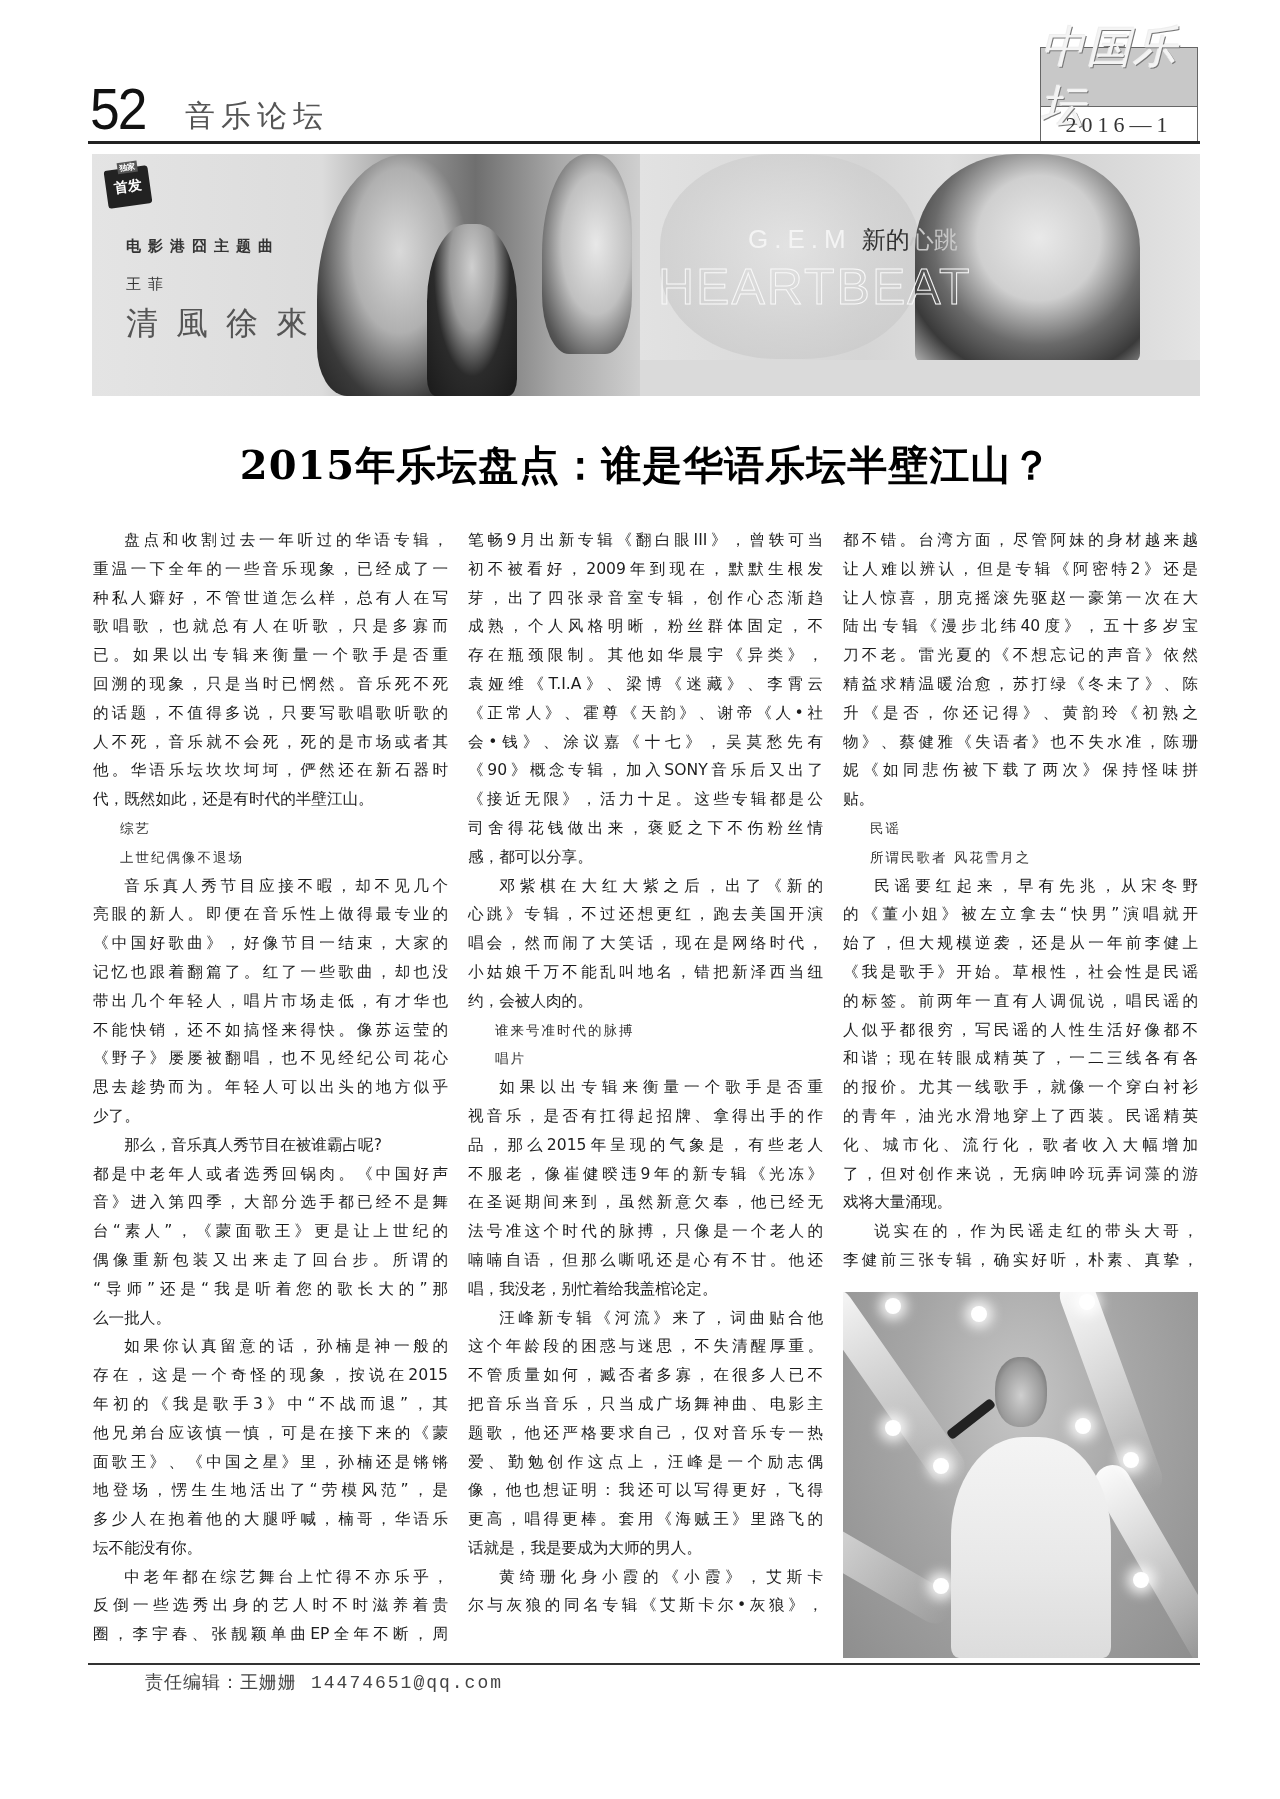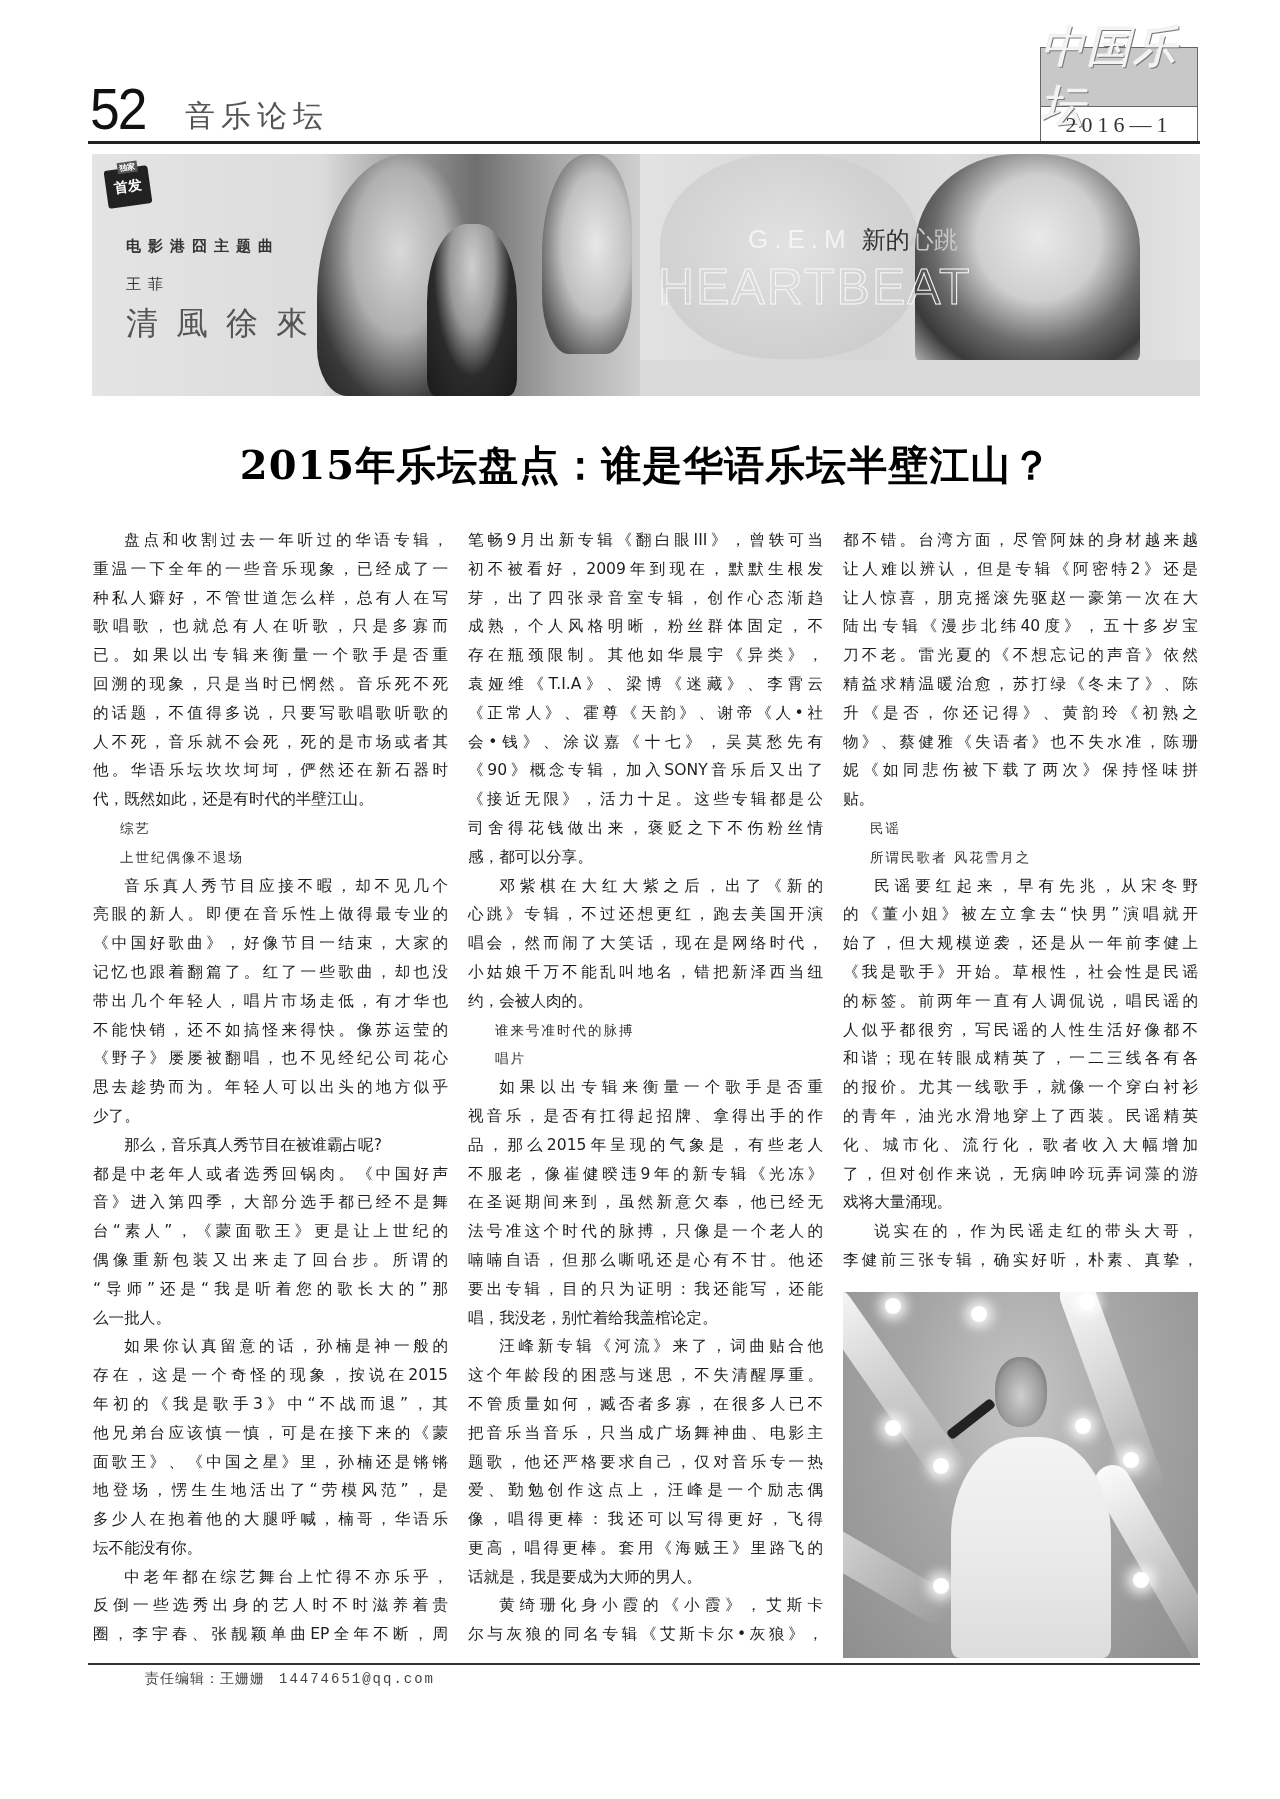--- a/index.html
+++ b/index.html
@@ -45,21 +45,21 @@
   .line.subhead { font-family: "DejaVu Serif", serif; font-size: 13.5px; color: #333; padding-left: 2em; text-align-last: left; letter-spacing: 2px; }
 
   .stage-photo { position: absolute; left: 843px; top: 1292px; width: 355px; height: 366px; overflow: hidden; background: radial-gradient(ellipse at 50% 30%, #c6c6c6 0%, #a6a6a6 45%, #8e8e8e 100%); }
   .stage-photo .beam { position: absolute; width: 36px; height: 230px; background: linear-gradient(180deg, rgba(255,255,255,0.95), rgba(255,255,255,0)); border-radius: 18px; }
   .stage-photo .light { position: absolute; width: 16px; height: 16px; border-radius: 50%; background: #fff; box-shadow: 0 0 12px 6px rgba(255,255,255,0.8); }
   .stage-photo .singer-body { position: absolute; left: 108px; top: 145px; width: 160px; height: 221px; background: linear-gradient(180deg, #f4f4f4 0%, #e8e8e8 60%, #dcdcdc 100%); border-radius: 45% 45% 5% 5%; }
   .stage-photo .singer-head { position: absolute; left: 152px; top: 65px; width: 52px; height: 70px; border-radius: 45%; background: radial-gradient(ellipse at 50% 55%, #cfcfcf 0%, #9a9a9a 60%, #555 100%); }
   .stage-photo .mic { position: absolute; left: 100px; top: 122px; width: 56px; height: 10px; background: #222; transform: rotate(-38deg); border-radius: 4px; }
 
   .bottom-rule { position: absolute; left: 88px; top: 1663px; width: 1112px; height: 2px; background: #333; }
-  .editor-line { position: absolute; left: 145px; top: 1670px; font-family: "DejaVu Serif", serif; font-size: 14px; color: #444; letter-spacing: 1px; }
+  .editor-line { position: absolute; left: 145px; top: 1670px; font-family: "DejaVu Serif", serif; font-size: 18px; color: #444; letter-spacing: 1px; }
   .editor-line .email { font-family: "Liberation Mono", monospace; margin-left: 14px; letter-spacing: 2px; }
 </style>
 </head>
 <body>
 
 <div class="page-number">52</div>
 <div class="section-title">音乐论坛</div>
 <div class="masthead">
   <div class="masthead-logo">中国乐坛</div>
   <div class="masthead-issue">2016—1</div>
@@ -153,29 +153,28 @@
     <span class="line short">约，会被人肉的。</span>
     <span class="line subhead">谁来号准时代的脉搏</span>
     <span class="line subhead">唱片</span>
     <span class="line indent">如果以出专辑来衡量一个歌手是否重</span>
     <span class="line ">视音乐，是否有扛得起招牌、拿得出手的作</span>
     <span class="line ">品，那么2015年呈现的气象是，有些老人</span>
     <span class="line ">不服老，像崔健暌违9年的新专辑《光冻》</span>
     <span class="line ">在圣诞期间来到，虽然新意欠奉，他已经无</span>
     <span class="line ">法号准这个时代的脉搏，只像是一个老人的</span>
     <span class="line ">喃喃自语，但那么嘶吼还是心有不甘。他还</span>
-    <span class="line ">要出专辑，目的只为证明：我还能写，还能</span>
     <span class="line short">唱，我没老，别忙着给我盖棺论定。</span>
     <span class="line indent">汪峰新专辑《河流》来了，词曲贴合他</span>
     <span class="line ">这个年龄段的困惑与迷思，不失清醒厚重。</span>
     <span class="line ">不管质量如何，臧否者多寡，在很多人已不</span>
     <span class="line ">把音乐当音乐，只当成广场舞神曲、电影主</span>
     <span class="line ">题歌，他还严格要求自己，仅对音乐专一热</span>
     <span class="line ">爱、勤勉创作这点上，汪峰是一个励志偶</span>
-    <span class="line ">像，唱得更棒：我还可以写得更好，飞得</span>
+    <span class="line ">像，他也想证明：我还可以写得更好，飞得</span>
     <span class="line ">更高，唱得更棒。套用《海贼王》里路飞的</span>
     <span class="line short">话就是，我是要成为大师的男人。</span>
     <span class="line indent">黄绮珊化身小霞的《小霞》，艾斯卡</span>
     <span class="line ">尔与灰狼的同名专辑《艾斯卡尔•灰狼》，</span>
   </div>
 <div class="column col3">
     <span class="line ">都不错。台湾方面，尽管阿妹的身材越来越</span>
     <span class="line ">让人难以辨认，但是专辑《阿密特2》还是</span>
     <span class="line ">让人惊喜，朋克摇滚先驱赵一豪第一次在大</span>
     <span class="line ">陆出专辑《漫步北纬40度》，五十多岁宝</span>

